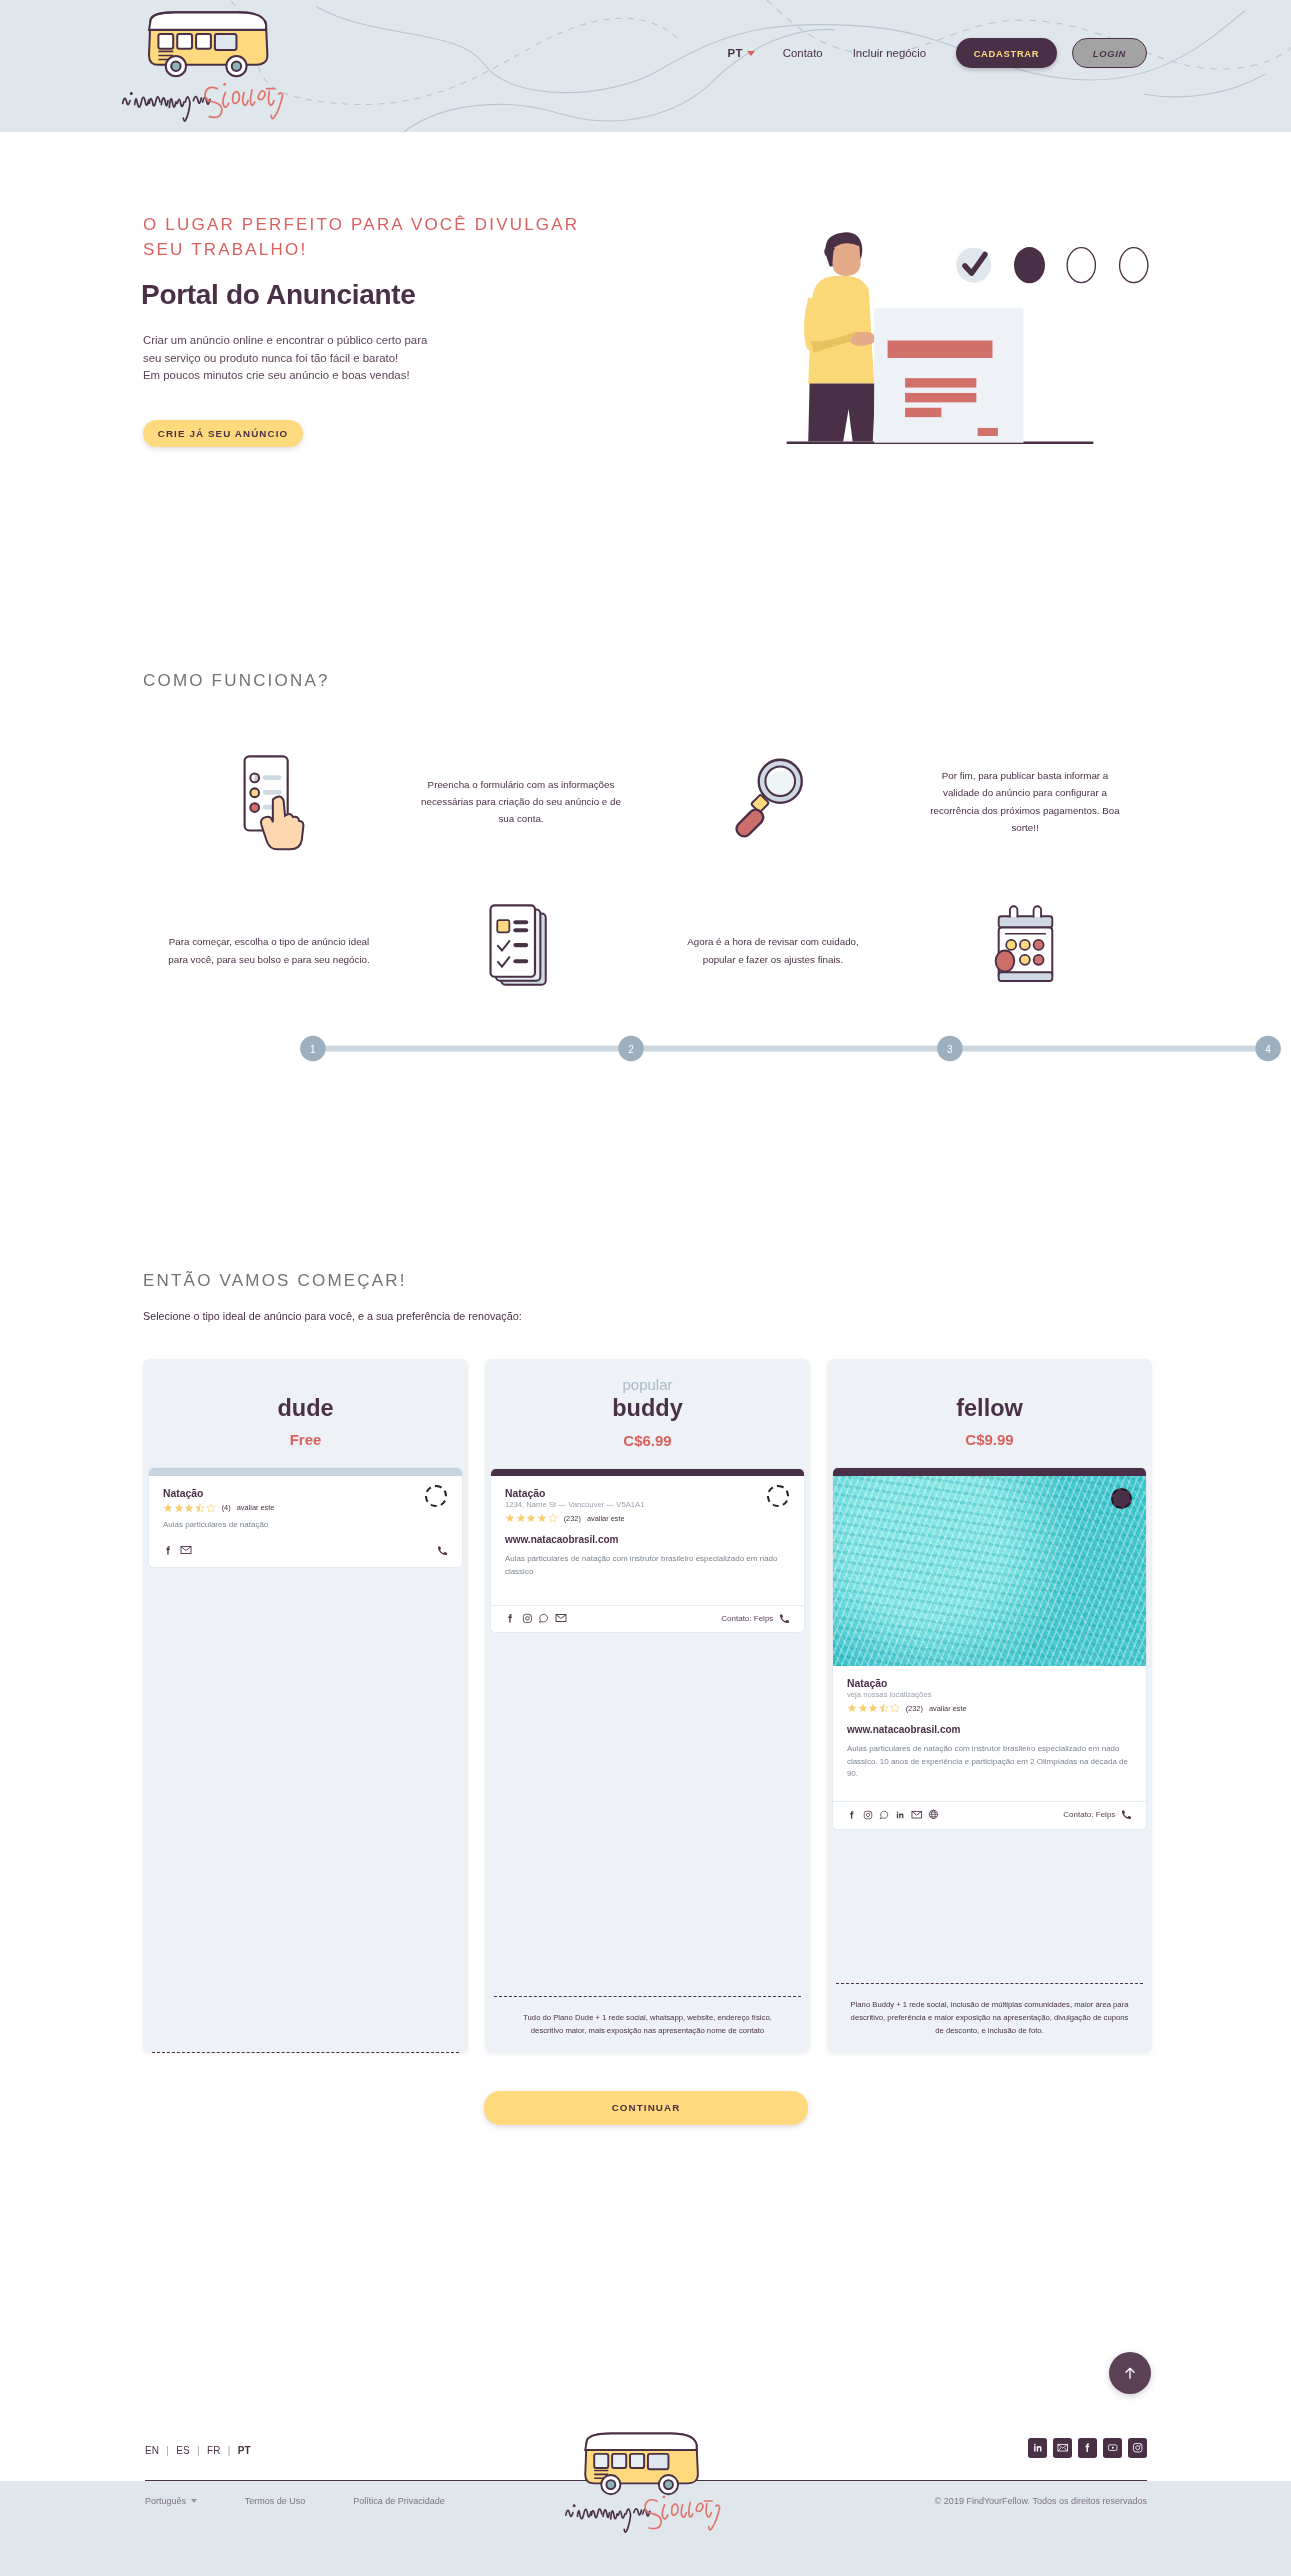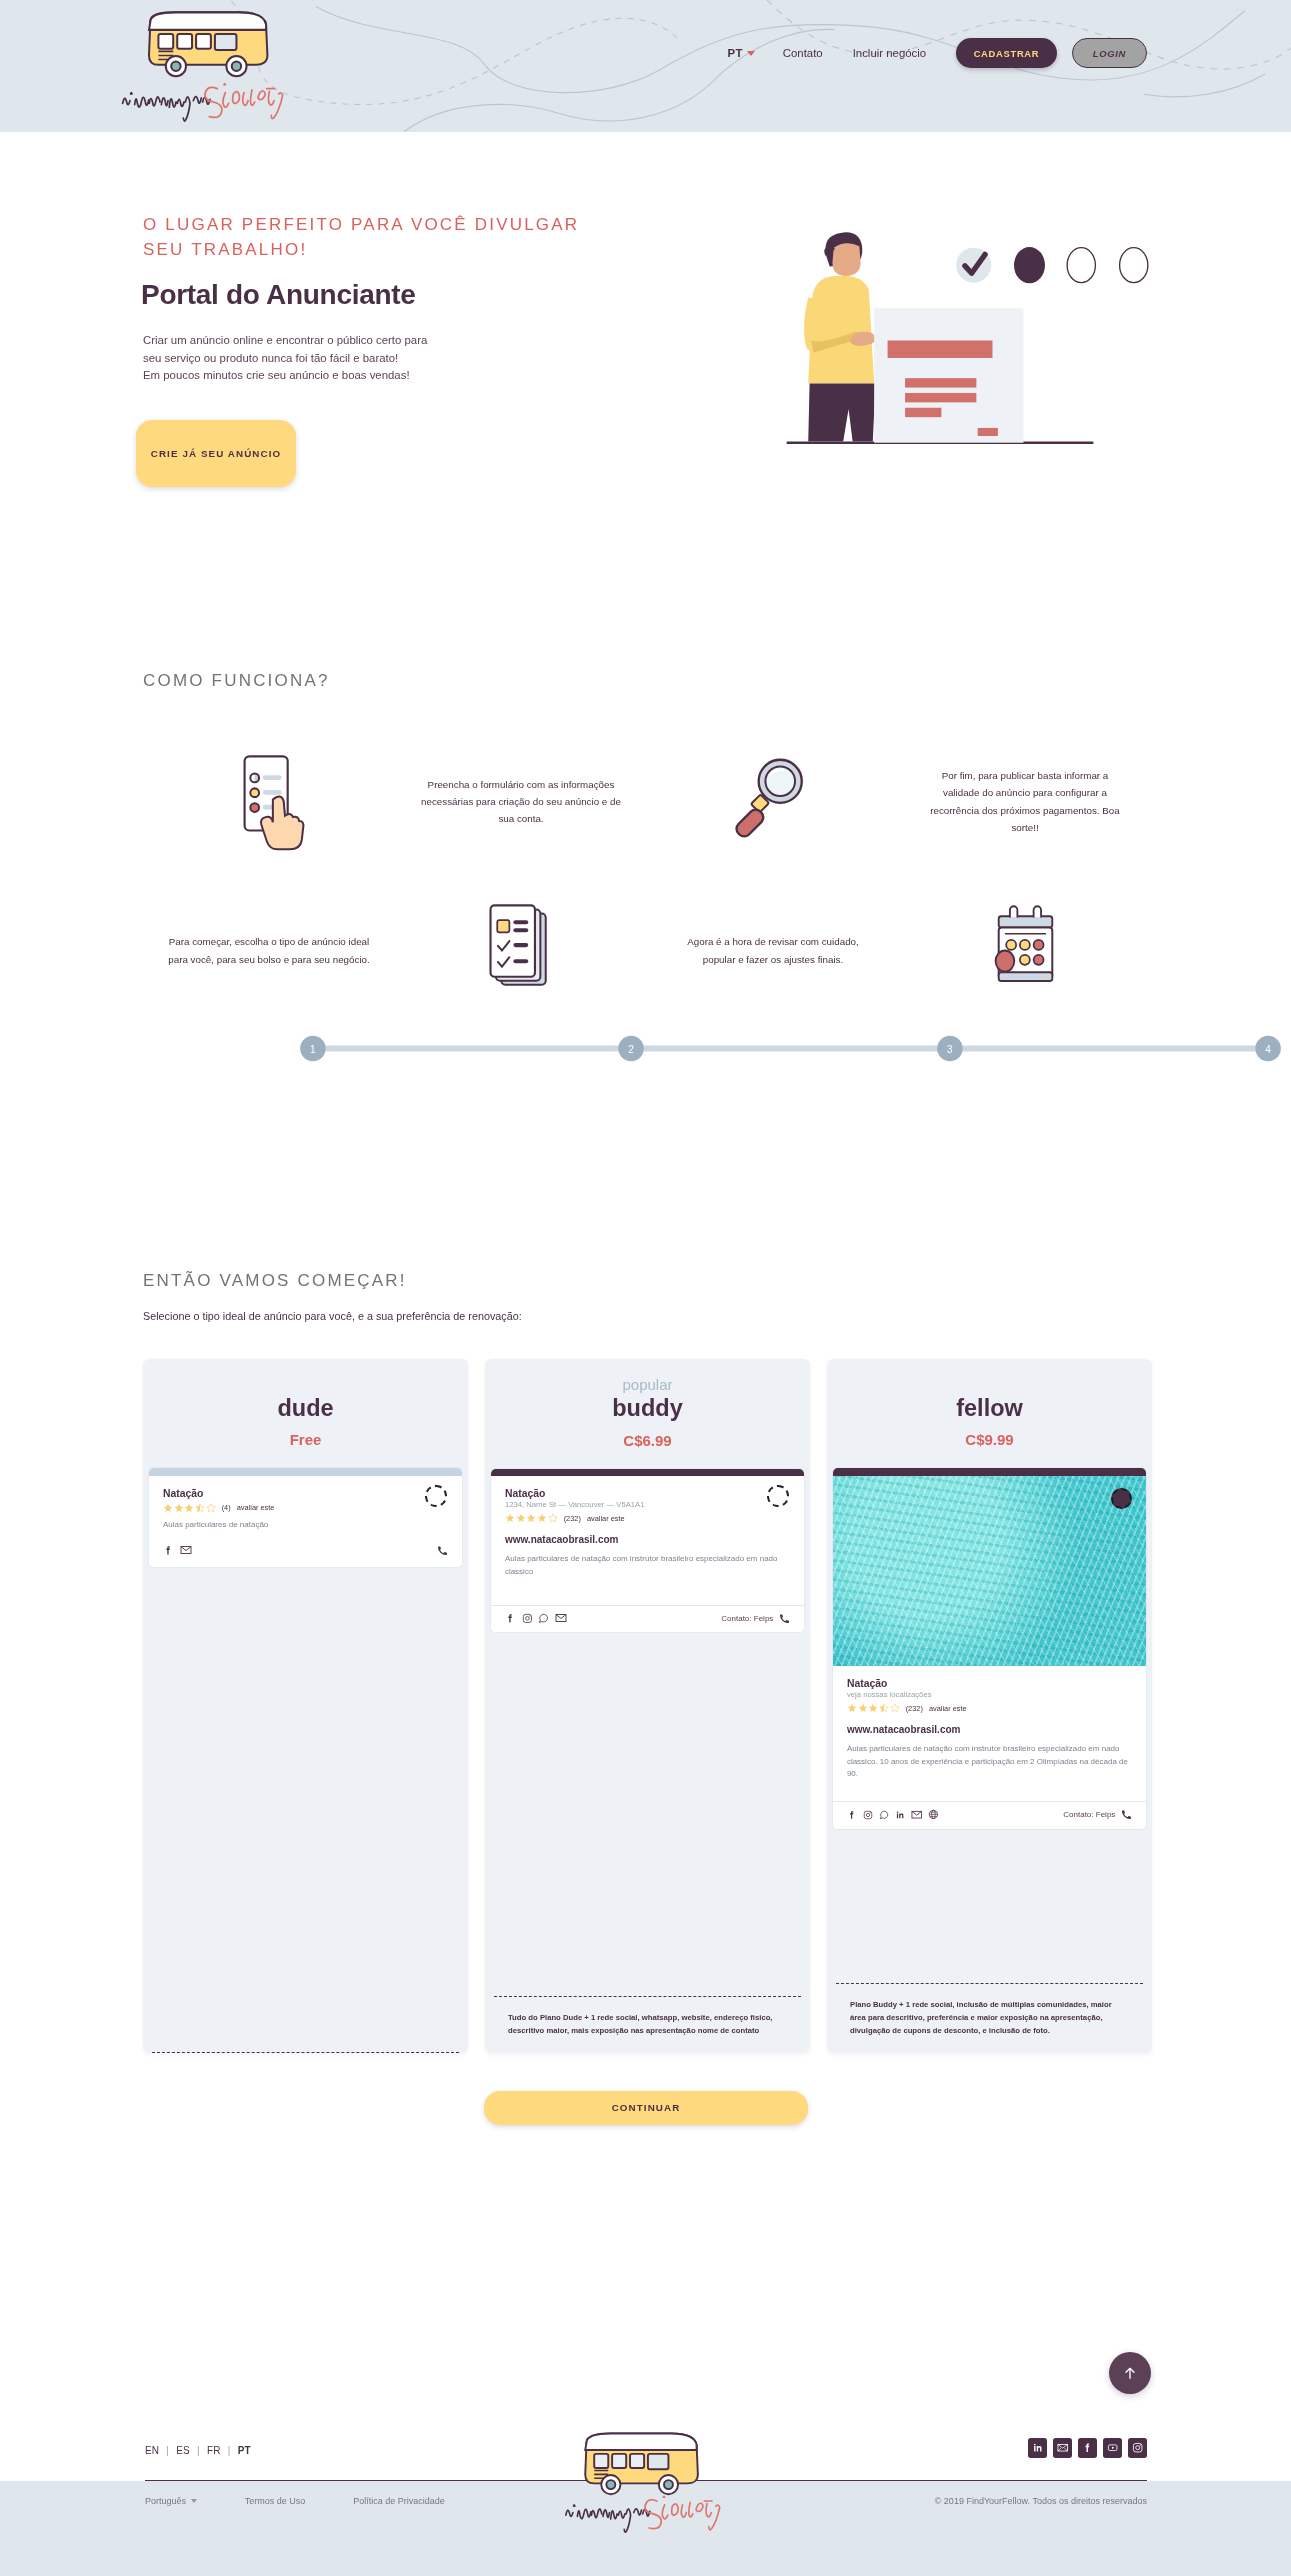--- a/index.html
+++ b/index.html
@@ -56,23 +56,23 @@
   }
   .hero-title {
     position: absolute; left: 141px; top: 147px;
     color: #4a3046; font-size: 28px; font-weight: bold; letter-spacing: -0.3px;
   }
   .hero-body {
     position: absolute; left: 143px; top: 200px; width: 444px;
     color: #5b4357; font-size: 11.4px; line-height: 1.55;
   }
   .hero-cta {
-    position: absolute; left: 136px; top: 288px;
+    position: absolute; left: 143px; top: 288px;
     background: #ffd97d; color: #4a3046; border: none; border-radius: 16px;
-    padding: 28px 0; width: 160px; font-size: 9.8px; font-weight: bold; letter-spacing: 1.1px;
+    padding: 8px 0; width: 160px; font-size: 9.8px; font-weight: bold; letter-spacing: 1.1px;
     cursor: pointer; box-shadow: 0 2px 5.4px rgba(74,48,70,.18);
   }
   .hero-art { position: absolute; left: 777px; top: 74px; width: 431px; height: 269px; }
 
   
   .section-how { position: absolute; left: 0; top: 616px; width: 1292px; height: 498px; }
   .sec-title {
     color: #737373; font-size: 17px; letter-spacing: 2.2px;
   }
   .how-title { position: absolute; left: 143px; top: 55px; }
@@ -138,23 +138,22 @@
       repeating-linear-gradient(58deg, rgba(255,255,255,.22) 0 1.3px, rgba(255,255,255,0) 1.3px 7.4px),
       repeating-linear-gradient(8deg, rgba(0,140,150,.20) 0 2.7px, rgba(0,0,0,0) 2.7px 9.4px),
       radial-gradient(circle at 30% 35%, #7fe4e2 0 30%, rgba(0,0,0,0) 60%),
       radial-gradient(circle at 75% 70%, #3fc6cc 0 28%, rgba(0,0,0,0) 62%),
       linear-gradient(160deg, #52d3d6 0%, #36c3cb 48%, #2bb4c0 100%);
     position: relative;
   }
   .plan-spacer { flex: 1; min-height: 6.7px; }
   .dashed-sep { border-top: 1.3px dashed #4a3046; margin: 0 9.4px; }
   .card-note {
-    color: #4a3046; font-size: 7.7px; line-height: 1.7; 
+    color: #4a3046; font-size: 7.7px; line-height: 1.7; text-align: center;
     padding: 13.5px 23px 16px 23px;
-    font-weight: bold;
   }
 
   .btn-continuar {
     position: absolute; left: 484px; background: #ffd97d; color: #4a3046;
     border: none; border-radius: 16px; width: 324px; padding: 11.4px 0;
     font-size: 9.8px; font-weight: bold; letter-spacing: 1.1px; cursor: pointer;
     box-shadow: 0 2px 5.4px rgba(74,48,70,.18);
   }
 
   

